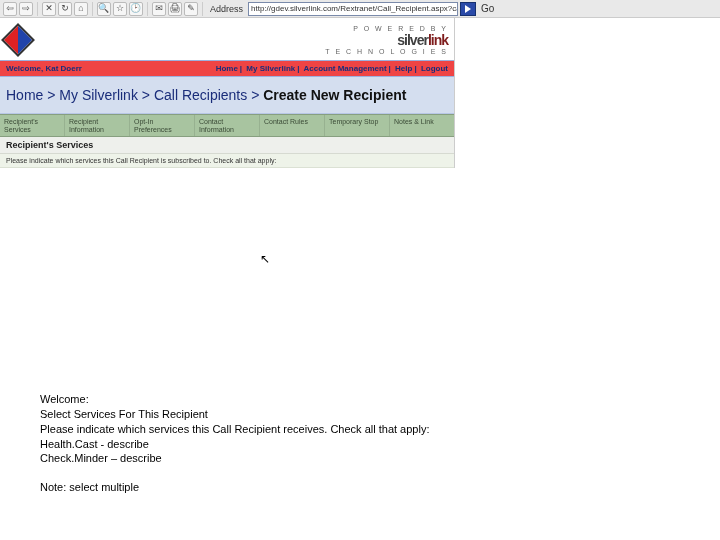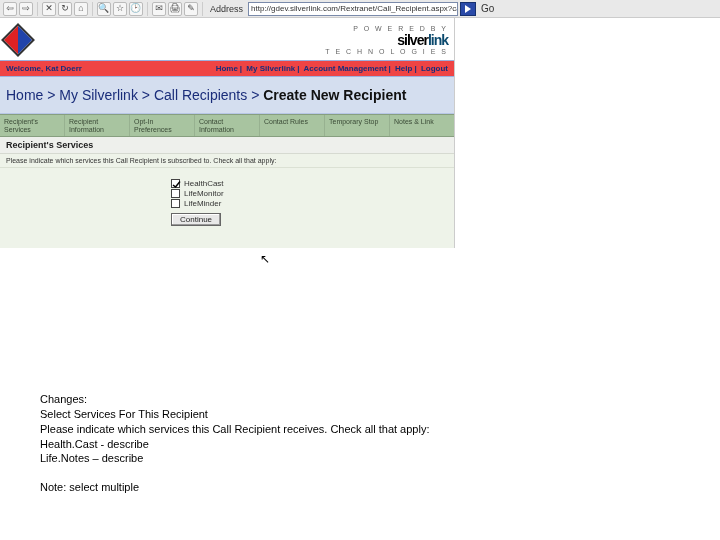--- a/index.html
+++ b/index.html
@@ -67,22 +67,22 @@
     height: 42px;
   }
   .logo {
     width: 24px; height: 24px;
     transform: rotate(45deg);
     background: linear-gradient(45deg, #d22 0 50%, #24a 50% 100%);
     border: 2px solid #333;
   }
   .powered { text-align: right; font-size: 7px; color: #666; }
   .sl-logo { font-size: 14px; font-weight: 700; letter-spacing: -1px; }
-  .sl-soft { color: #000000; }
-  .sl-hard { color: #0c4a6e; text-align: right; }
+  .sl-soft { color: #404040; }
+  .sl-hard { color: #7f1d1d; text-align: right; }
 
   .welcome {
     background: #ef4444;
     color: #1a2d7a;
     font-size: 8px;
     font-weight: 700;
     padding: 3px 6px;
     display: flex; justify-content: space-between;
     border-top: 1px solid #9db0dd;
     border-bottom: 1px solid #9db0dd;
@@ -241,48 +241,27 @@
       <div class="tab">Opt-In Preferences</div>
       <div class="tab">Contact Information</div>
       <div class="tab">Contact Rules</div>
       <div class="tab">Temporary Stop</div>
       <div class="tab">Notes &amp; Link</div>
     </div>
 
     <div class="section-title">Recipient's Services</div>
     <div class="instruct">Please indicate which services this Call Recipient is subscribed to. Check all that apply:</div>
 
-    <div class="form-area">
-      <div class="checks">
-        <div class="chk-row">
-          <span class="chk" style="background:#fff;">
-            <svg width="9" height="9" viewBox="0 0 9 9">
-                <polyline points="1,5 3.5,7 8,1.5" fill="none" stroke="#000" stroke-width="1.5"></polyline>
-              </svg>
-          </span>
-          <span>HealthCast</span>
-        </div>
-        <div class="chk-row">
-          <span class="chk"></span>
-          <span>LifeMonitor</span>
-        </div>
-        <div class="chk-row">
-          <span class="chk"></span>
-          <span>LifeMinder</span>
-        </div>
-        <span class="btn">Continue</span>
-      </div>
-    </div>
 
   </div>
   <div class="rightfill"></div>
 </div>
 
 <div class="cursor">↖</div>
 
 <div class="notes">
-  <p>Changes:</p>
+  <p>Welcome:</p>
   <p>Select Services For This Recipient</p>
   <p>Please indicate which services this Call Recipient receives. Check all that apply:</p>
   <p>Health.Cast - describe</p>
-  <p>Life.Notes – describe</p>
+  <p>Check.Minder – describe</p>
   <p class="gap">Note: select multiple</p>
 </div>
 
 </body></html>

